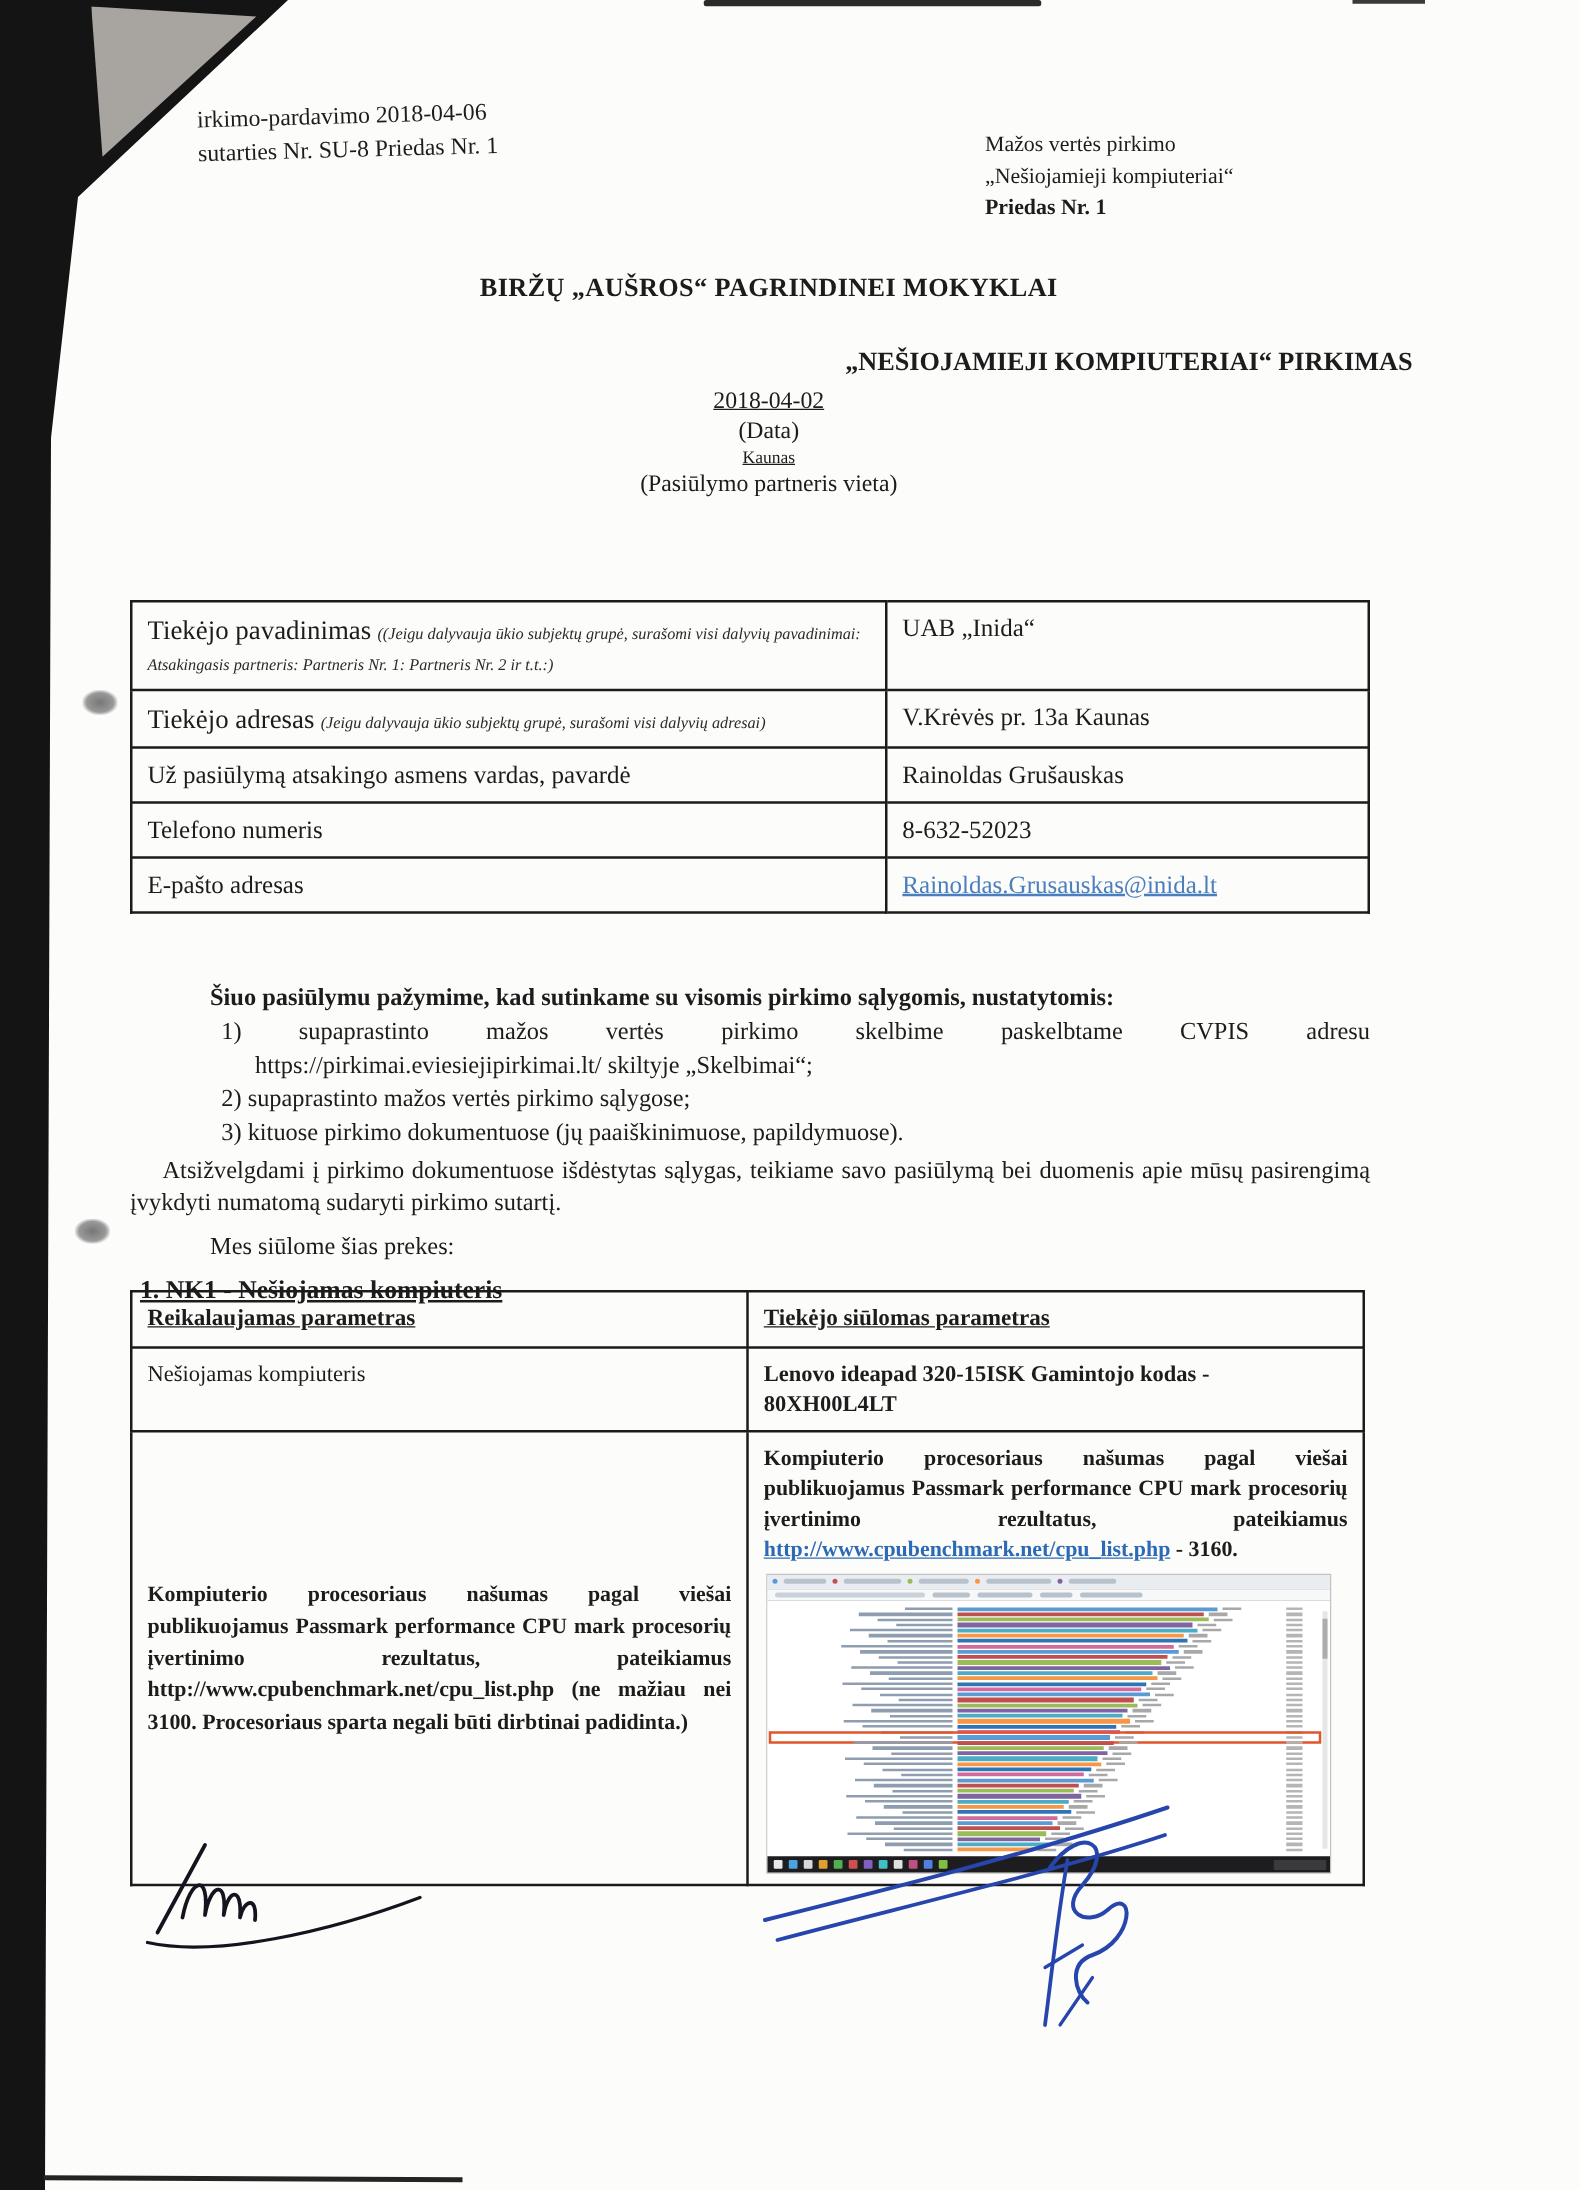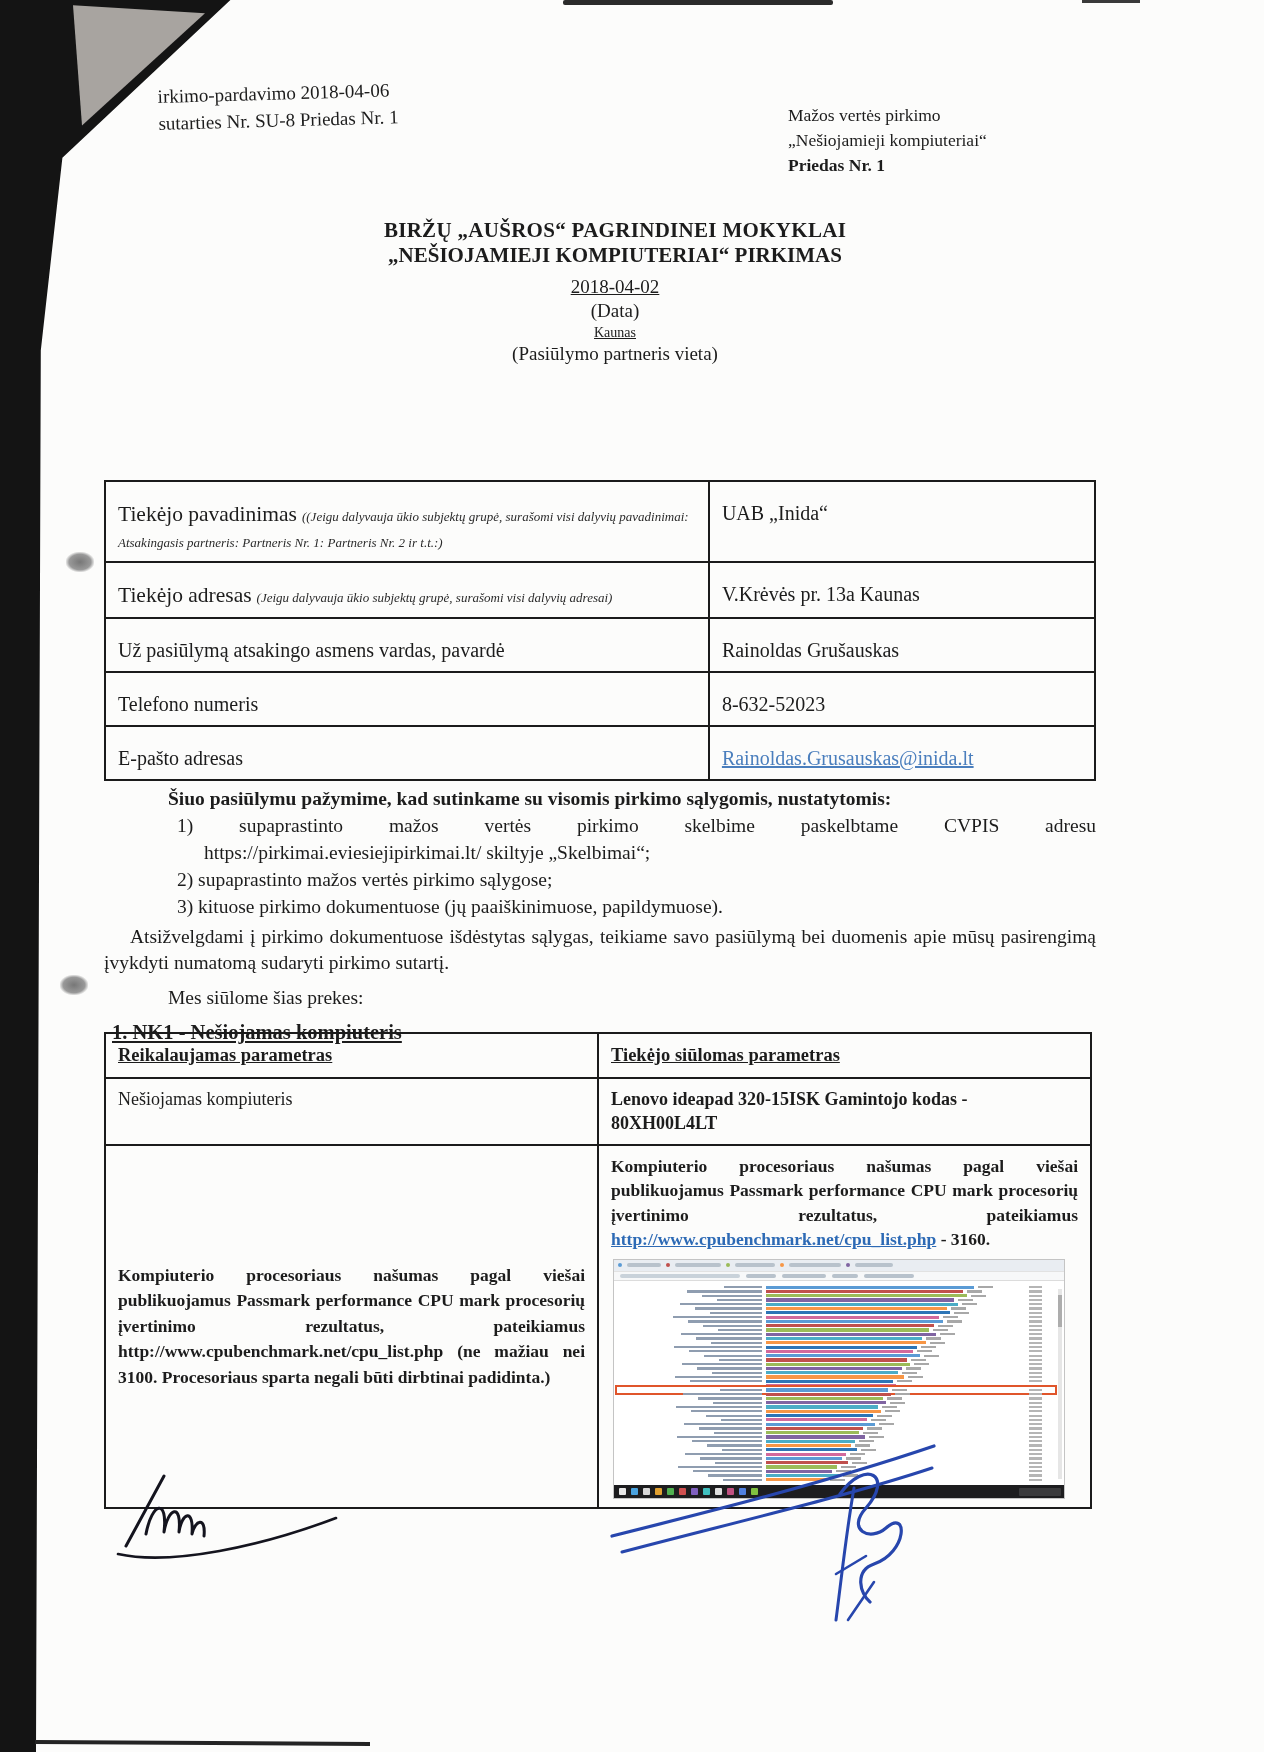--- a/index.html
+++ b/index.html
@@ -41,32 +41,32 @@
   .annex-ref {
     position:absolute; left:788px; top:103px; width:330px;
     font-size:17.5px; line-height:1.42;
   }
   .annex-ref .b { font-weight:bold; }
 
   
   .title-block { position:absolute; left:100px; top:218px; width:1030px; text-align:center; }
   .t1 { font-size:21px; font-weight:bold; letter-spacing:.3px; }
   .t2 { margin-top:38px; font-size:20px; font-weight:bold; }
-  .t3 { font-size:21px; font-weight:bold; }
+  .t3 { margin-top:34px; font-size:21px; font-weight:bold;text-align:right; }
   .t-date { margin-top:8px; font-size:19px; text-decoration:underline; }
   .t-cap { font-size:19px; margin-top:2px; }
   .t-place { margin-top:3px; font-size:14px; text-decoration:underline; }
 
   
   .supplier-table {
     position:absolute; left:104px; top:480px; width:992px;
     border-collapse:collapse; table-layout:fixed;
   }
   .supplier-table td {
-    border:2.4px solid #1b1b1b; padding:19px 12px 8px 12px;
+    border:2.4px solid #1b1b1b; padding:9px 12px 8px 12px;
     vertical-align:top; font-size:20px; line-height:1.25;
   }
   .supplier-table .c1 { width:61%; }
   .lbl-big { font-size:21.5px; }
   .note { font-size:13px; font-style:italic; color:#2a2a2a; }
   .val { font-size:20px; }
   .email-link { color:#4a7ebd; text-decoration:underline; cursor:pointer; }
 
   
   .conditions { position:absolute; left:104px; top:786px; width:992px; font-size:19.5px; line-height:1.38; }

